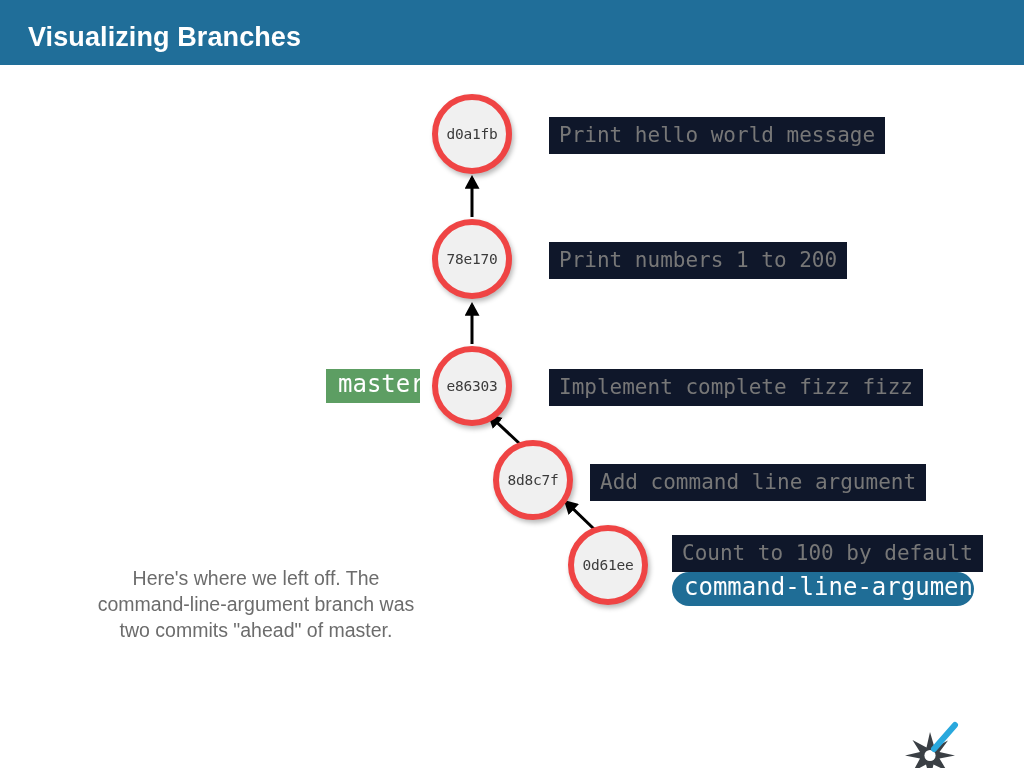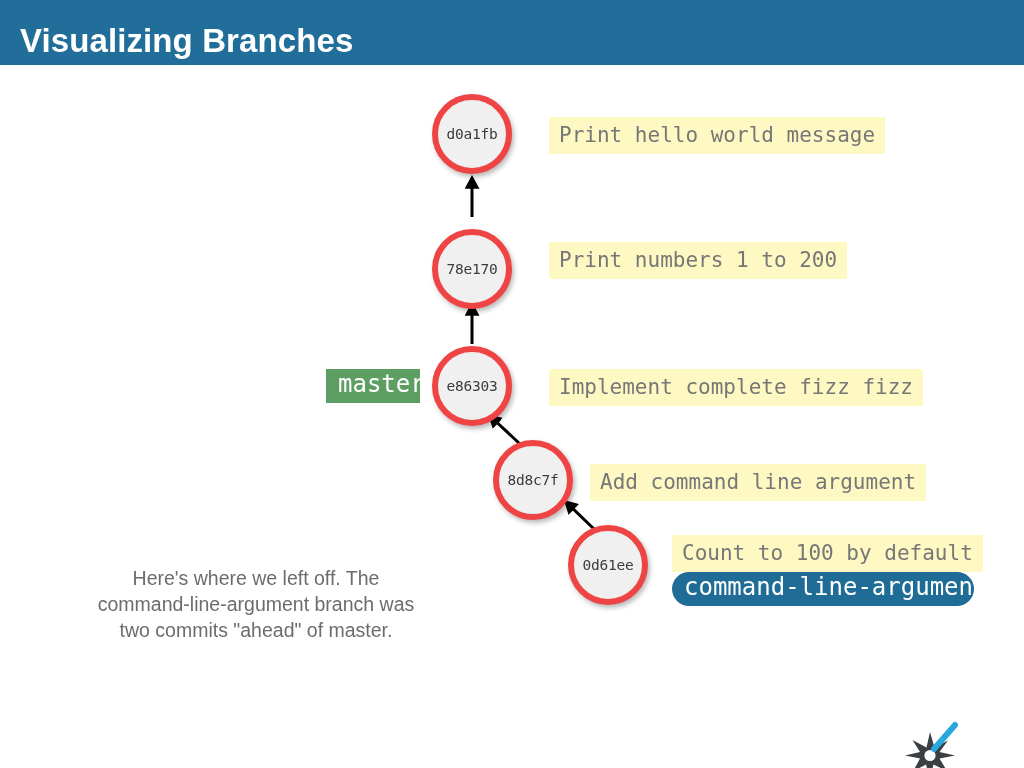--- a/index.html
+++ b/index.html
@@ -19,23 +19,23 @@
   #header-bar {
     position: absolute;
     left: 0;
     top: 0;
     width: 1024px;
     height: 65px;
     background: #206e99;
   }
   #slide-title {
     position: absolute;
-    left: 20px;
+    left: 28px;
     top: 22px;
-    font-size: 33px;
+    font-size: 27px;
     font-weight: bold;
     color: #ffffff;
     letter-spacing: 0.1px;
     white-space: nowrap;
   }
 
   
   #graph-area {
     position: absolute;
     left: 0;
@@ -69,21 +69,21 @@
   .commit-sha {
     font-family: "DejaVu Sans Mono", monospace;
     font-size: 14.5px;
     color: #3b3b3b;
     letter-spacing: -0.2px;
   }
 
   
   .commit-message {
     position: absolute;
-    background: #fef9c3;
+    background: #0f172a;
     color: #777777;
     font-family: "DejaVu Sans Mono", monospace;
     font-size: 21px;
     line-height: 30px;
     padding: 3px 10px 4px 10px;
     white-space: nowrap;
   }
 
   
   .branch-label {
@@ -145,21 +145,21 @@
         <line x1="472" y1="279" x2="472" y2="240" stroke="#000000" stroke-width="3" marker-end="url(#arrowhead)"></line>
         <line x1="520" y1="379" x2="490" y2="351" stroke="#000000" stroke-width="3" marker-end="url(#arrowhead)"></line>
         <line x1="594" y1="464" x2="566" y2="437" stroke="#000000" stroke-width="3" marker-end="url(#arrowhead)"></line>
       </g>
   </svg>
 
   <div id="nodes">
       <div class="commit-node" style="left: 432px; top: 29px;">
         <span class="commit-sha">d0a1fb</span>
       </div>
-      <div class="commit-node" style="left: 432px; top: 164px;">
+      <div class="commit-node" style="left: 432px; top: 154px;">
         <span class="commit-sha">78e170</span>
       </div>
       <div class="commit-node" style="left: 432px; top: 281px;">
         <span class="commit-sha">e86303</span>
       </div>
       <div class="commit-node" style="left: 493px; top: 375px;">
         <span class="commit-sha">8d8c7f</span>
       </div>
       <div class="commit-node" style="left: 568px; top: 460px;">
         <span class="commit-sha">0d61ee</span>

